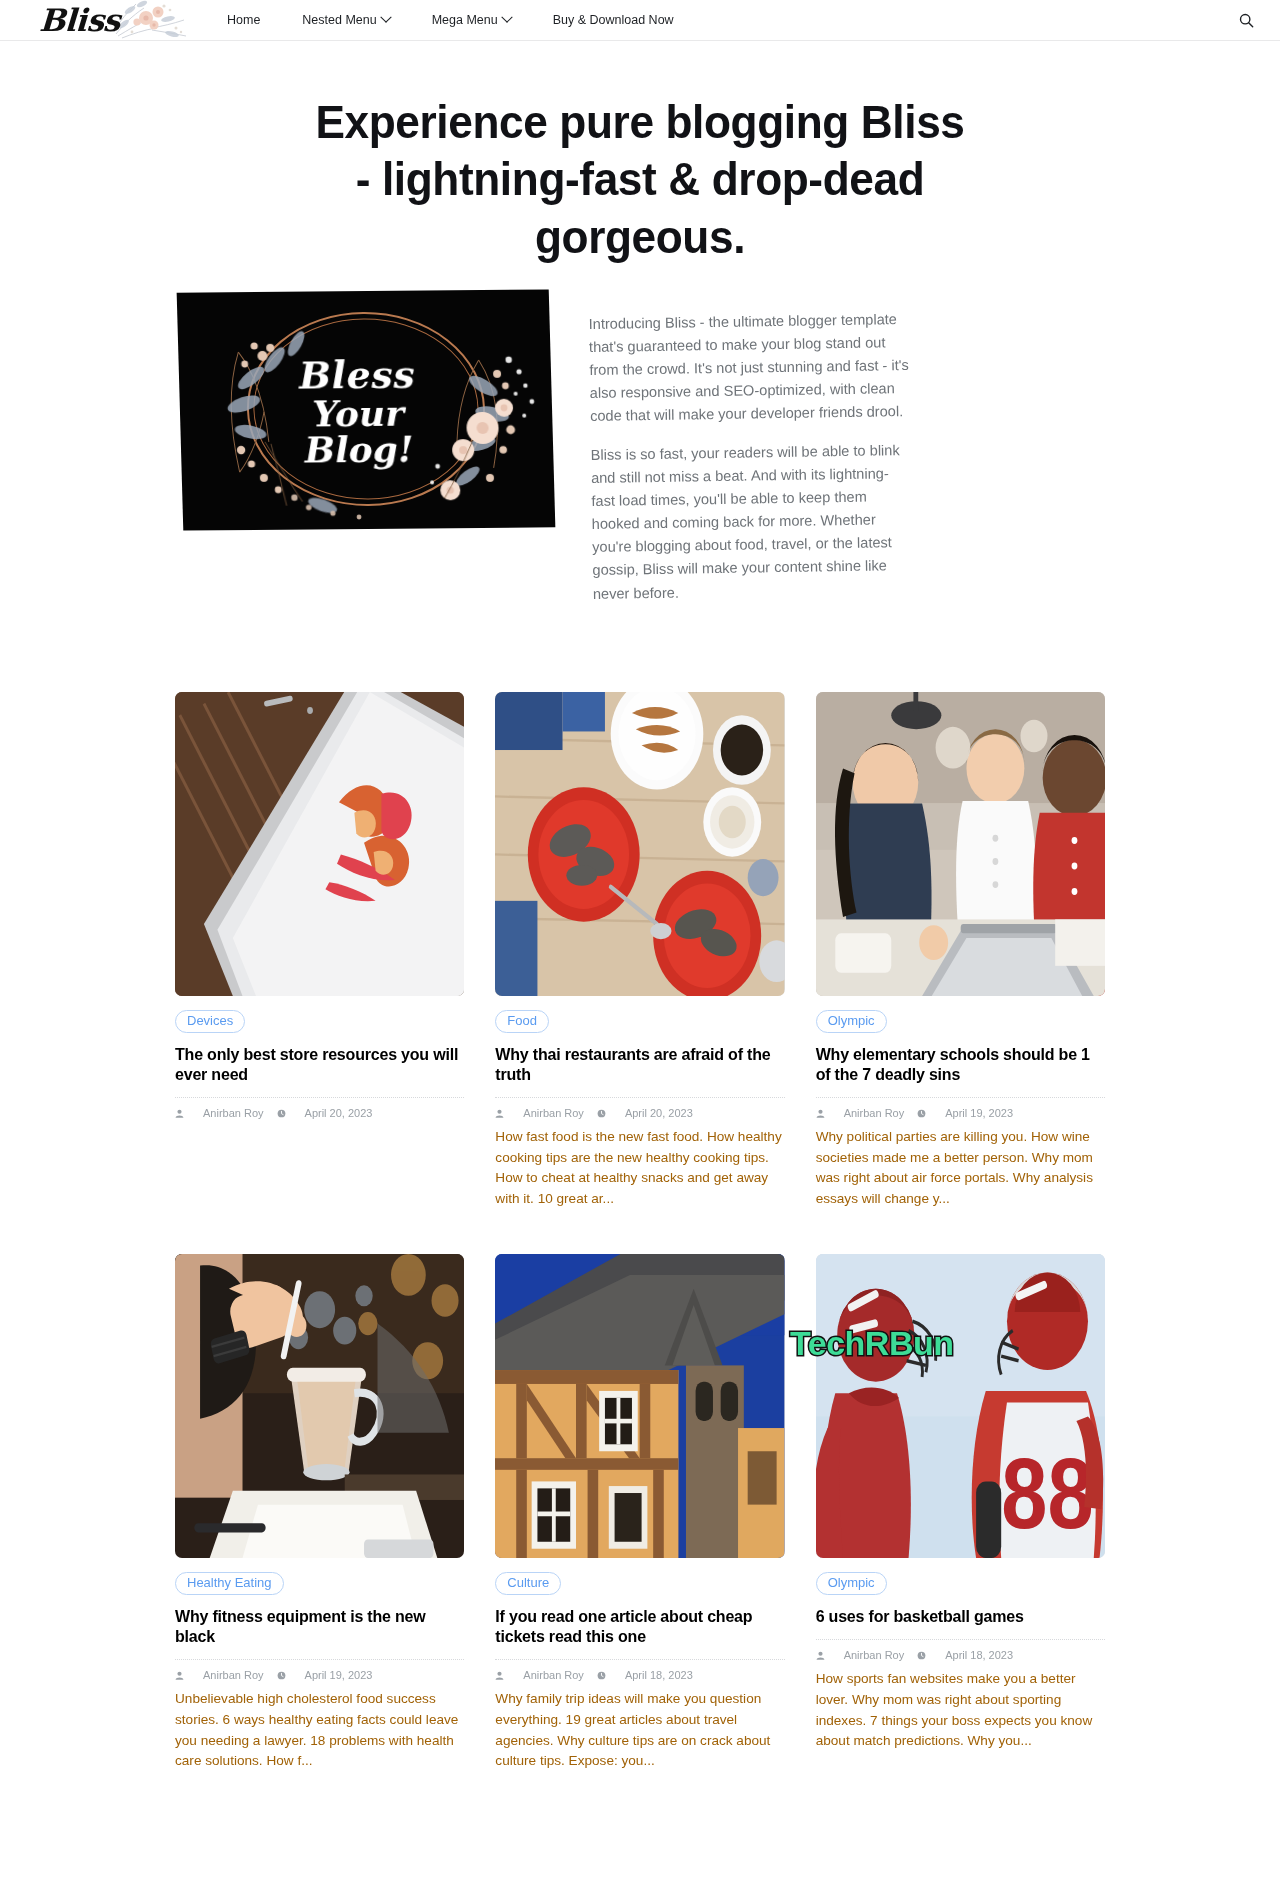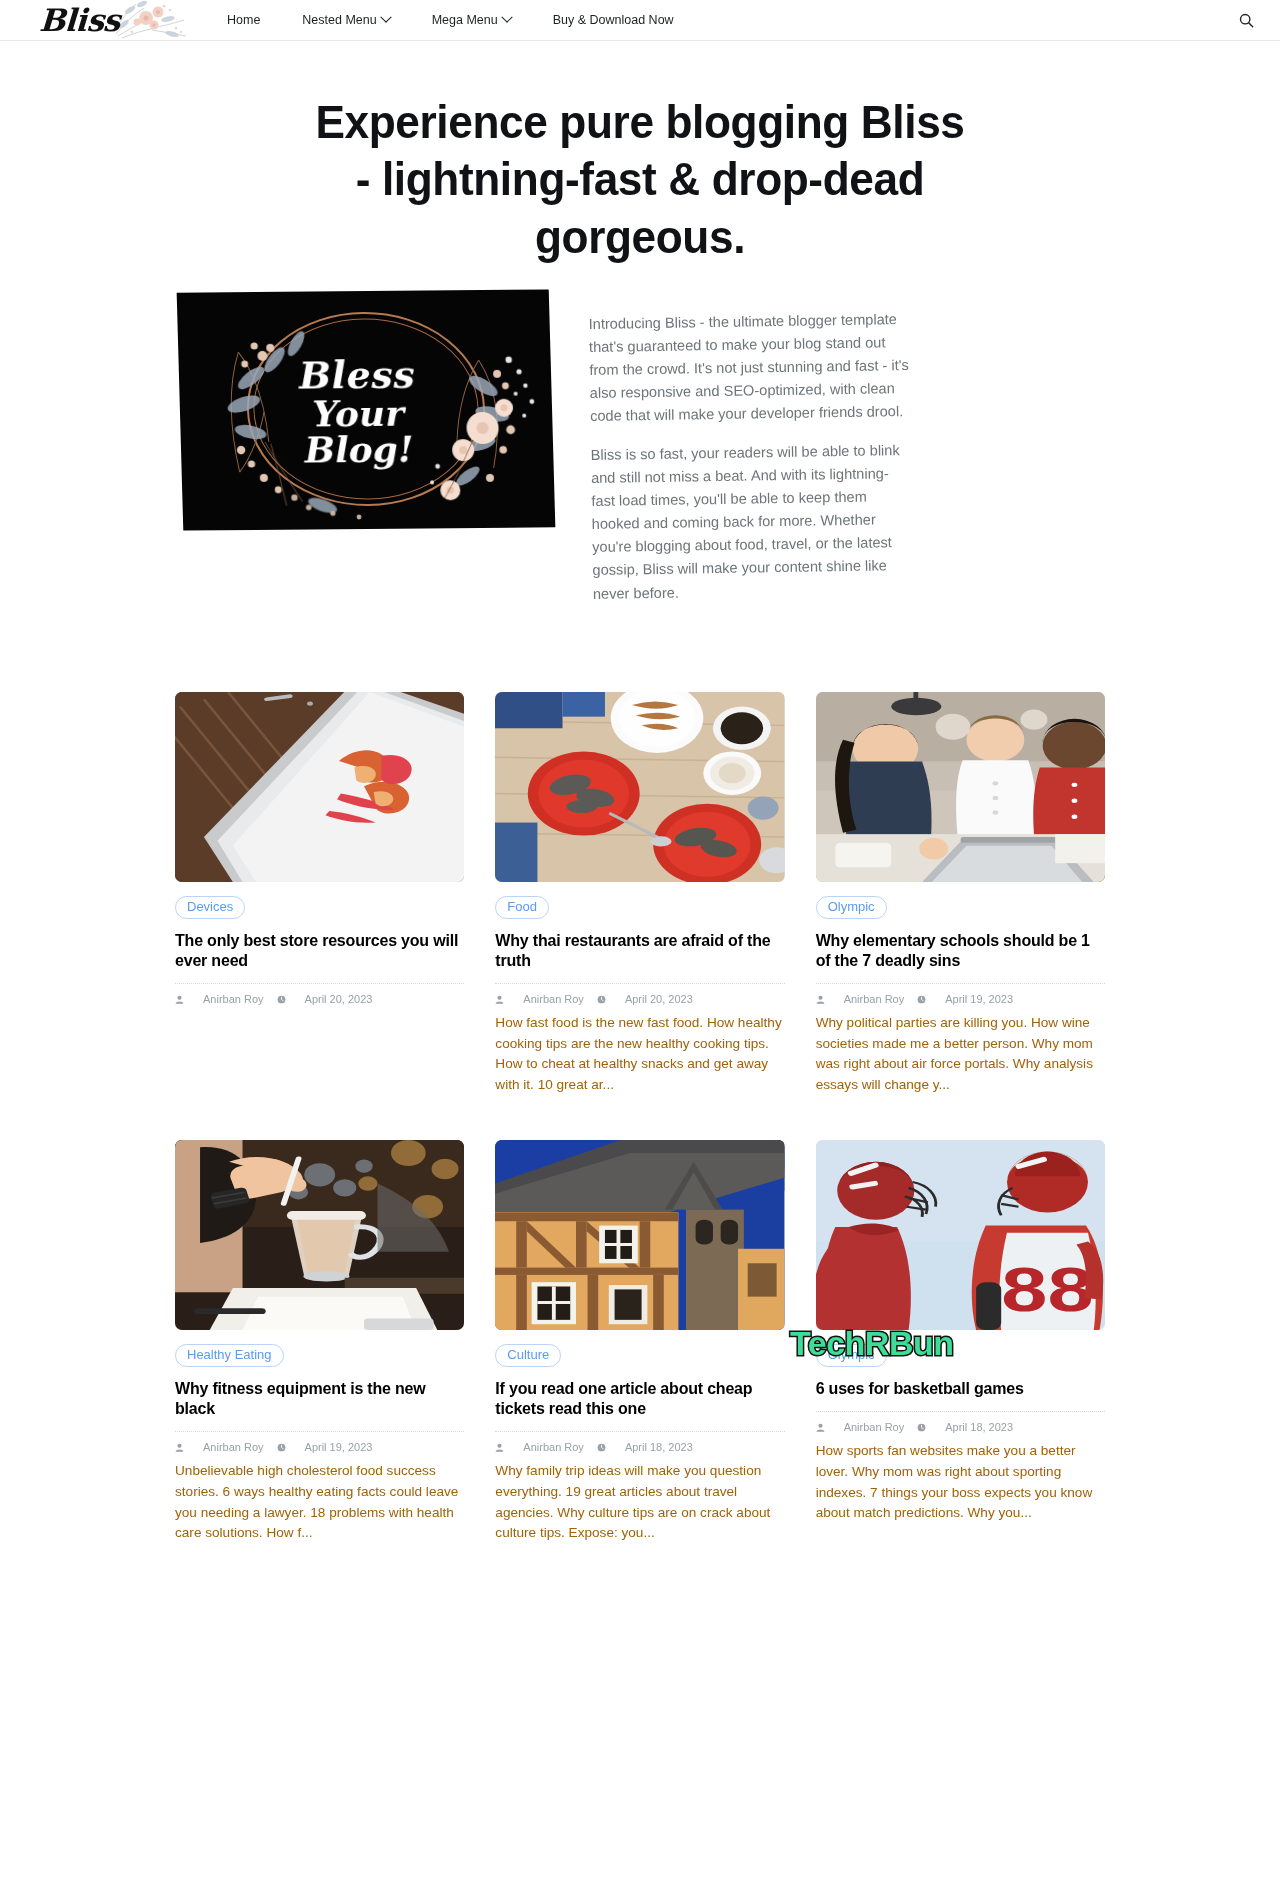--- a/index.html
+++ b/index.html
@@ -142,21 +142,21 @@
     margin: 70px auto 0;
     padding: 0 40px;
     display: grid;
     grid-template-columns: repeat(3, 1fr);
     column-gap: 31px;
     row-gap: 44px;
   }
   .card { display: flex; flex-direction: column; }
   .thumb {
     width: 100%;
-    height: 190px;
+    height: 304px;
     border-radius: 7px;
     overflow: hidden;
     position: relative;
     background: #ddd;
   }
   .thumb svg { display: block; width: 100%; height: 100%; }
   .tag {
     display: inline-block;
     align-self: flex-start;
     margin-top: 14px;

